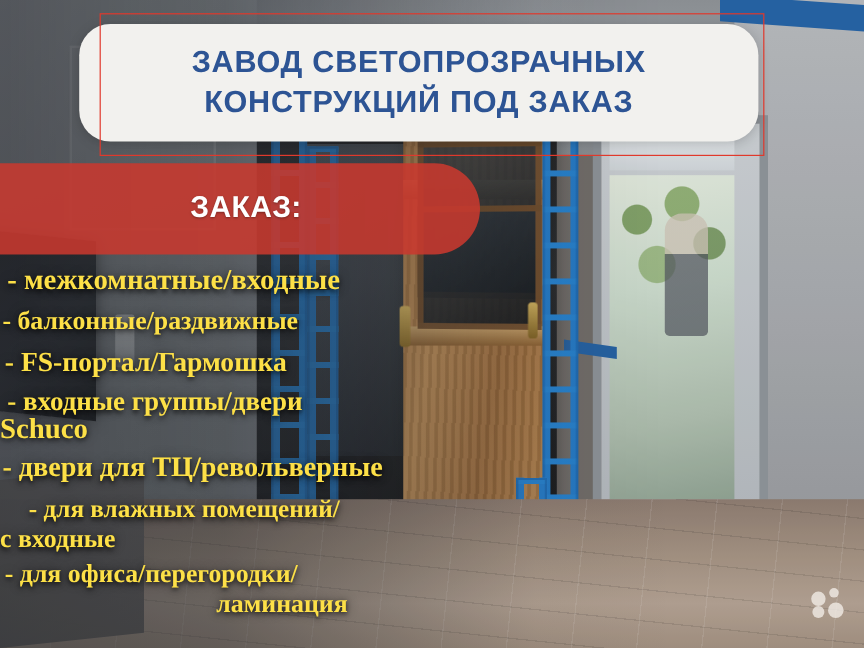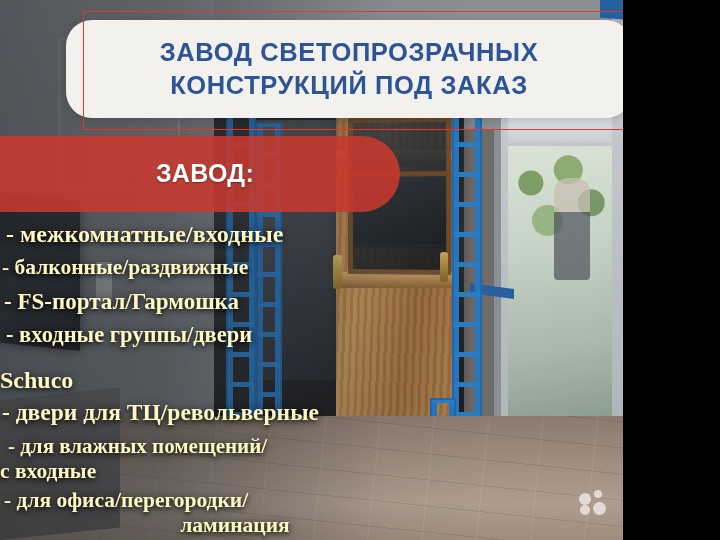--- a/index.html
+++ b/index.html
@@ -1,21 +1,21 @@
 <!DOCTYPE html>
 <html lang="ru"><head>
 <meta charset="utf-8">
 <title>Avito advert banner</title>
 <style>
   html,body{margin:0;padding:0;background:#000;}
   body{font-family:"Liberation Sans",sans-serif;}
 
   .stage{
     position:relative;
-    width:623px;height:540px;
+    width:720px;height:540px;
     overflow:hidden;
     background:#6f6a66;
   }
 
   
   .photo{position:absolute;inset:0;overflow:hidden;}
 
   
   .wall-top{
     position:absolute;left:0;top:0;width:720px;height:130px;
@@ -192,35 +192,35 @@
     color:#ffffff;font-weight:bold;font-size:25px;letter-spacing:.3px;
     line-height:1.18;white-space:nowrap;
     text-shadow:0 1px 2px rgba(0,0,0,.35);
   }
   .ribbon-line.l2{padding-left:34px;}
 
   
   .bullets{
     position:absolute;left:0;top:222px;width:470px;
     font-family:"Liberation Serif",serif;
-    color:#fef9c3;font-weight:bold;
+    color:#fde047;font-weight:bold;
     text-shadow:0 2px 4px rgba(0,0,0,.70),0 0 10px rgba(0,0,0,.45);
   }
   .bullet{
     display:block;white-space:nowrap;
     font-size:22.5px;line-height:1.0;
     padding:0 0 0 4px;margin:0 0 11px 0;
   }
   .bullet.i0{font-size:24px;padding-left:6px;}
   .bullet.i1{font-size:21.5px;padding-left:2px;}
   .bullet.i2{font-size:23px;padding-left:4px;}
-  .bullet.i3{font-size:22.5px;padding-left:6px;margin-bottom:22px;}
+  .bullet.i3{font-size:22.5px;padding-left:6px;margin-bottom:0;}
   .bullet.i4{font-size:24px;padding-left:0px;margin-bottom:9px;}
   .bullet.i5{font-size:23.5px;padding-left:2px;}
-  .bullet.i6{font-size:21px;padding-left:8px;margin-bottom:4px;}
+  .bullet.i6{font-size:21px;padding-left:24px;margin-bottom:4px;}
   .bullet.i7{font-size:21.5px;padding-left:0px;margin-bottom:8px;}
   .bullet.i8{font-size:21.5px;padding-left:4px;margin-bottom:3px;}
   .bullet.i9{font-size:21.5px;padding-left:0px;margin-bottom:0;text-align:center;}
 
   
   .avito{
     position:absolute;right:14px;bottom:24px;
     display:flex;align-items:center;gap:7px;opacity:.80;
   }
   .avito-dots{position:relative;width:30px;height:26px;}
@@ -280,21 +280,21 @@
     <div class="grade2"></div>
   </div>
 
   <div class="head-card">
     <span class="head-line">ЗАВОД СВЕТОПРОЗРАЧНЫХ</span>
     <span class="head-line">КОНСТРУКЦИЙ ПОД ЗАКАЗ</span>
   </div>
   <div class="red-frame"></div>
 
   <div class="ribbon">
-    <span class="ribbon-line l2">ЗАВОД:</span>
+    <span class="ribbon-line l2">ЗАКАЗ:</span>
   </div>
 
   <div class="bullets">
     <span class="bullet i0">- межкомнатные/входные</span>
     <span class="bullet i1">- балконные/раздвижные</span>
     <span class="bullet i2">- FS-портал/Гармошка</span>
     <span class="bullet i3">- входные группы/двери</span>
     <span class="bullet i4">Schuco</span>
     <span class="bullet i5">- двери для ТЦ/револьверные</span>
     <span class="bullet i6">- для влажных помещений/</span>

